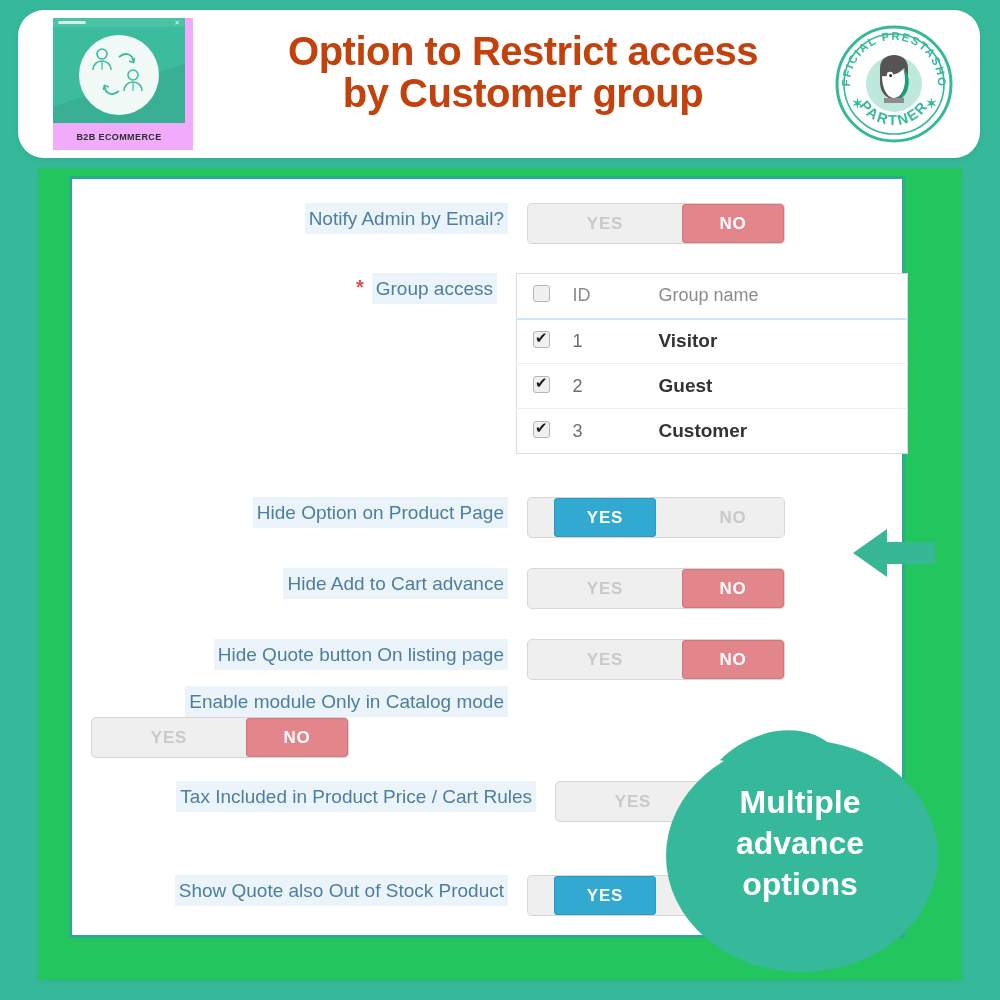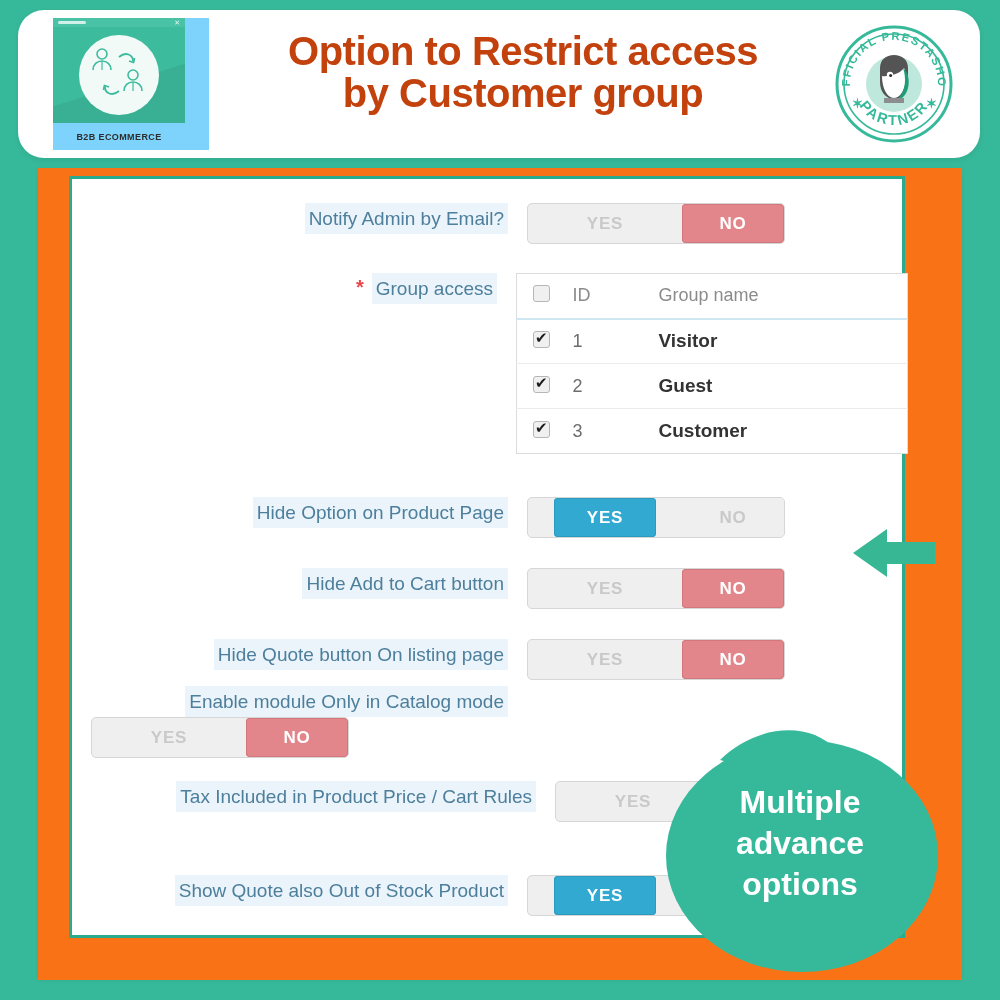--- a/index.html
+++ b/index.html
@@ -28,23 +28,23 @@
     background: #ffffff;
     border-radius: 26px;
     box-shadow: 0 2px 6px rgba(0,0,0,0.08);
   }
 
   
   #logo-tile {
     position: absolute;
     left: 35px;
     top: 8px;
-    width: 156px;
+    width: 140px;
     height: 132px;
-    background: #7dd3fc;
+    background: #f0abfc;
     overflow: hidden;
   }
   #logo-tile-top {
     position: absolute;
     left: 0; top: 0;
     width: 132px;
     height: 105px;
     background: #3dbb9d;
     overflow: hidden;
   }
@@ -129,21 +129,21 @@
     height: 120px;
   }
 
   
   #main-card {
     position: absolute;
     left: 38px;
     top: 168px;
     width: 924px;
     height: 812px;
-    background: #f97316;
+    background: #22c55e;
     box-shadow: 0 1px 4px rgba(0,0,0,0.06);
   }
 
   
   #form-panel {
     position: absolute;
     left: 31px;
     top: 8px;
     width: 836px;
     height: 762px;
@@ -456,21 +456,21 @@
         <div class="row-control">
           <div class="toggle">
             <div class="half on-yes">YES</div>
             <div class="half">NO</div>
           </div>
         </div>
       </div>
 
       <div class="form-row" style="top:389px;">
         <div class="row-label">
-          <span class="lbl-text">Hide Add to Cart button</span>
+          <span class="lbl-text">Hide Add to Cart advance</span>
         </div>
         <div class="row-control">
           <div class="toggle">
             <div class="half">YES</div>
             <div class="half on-no">NO</div>
           </div>
         </div>
       </div>
 
       <div class="form-row" style="top:460px;">

